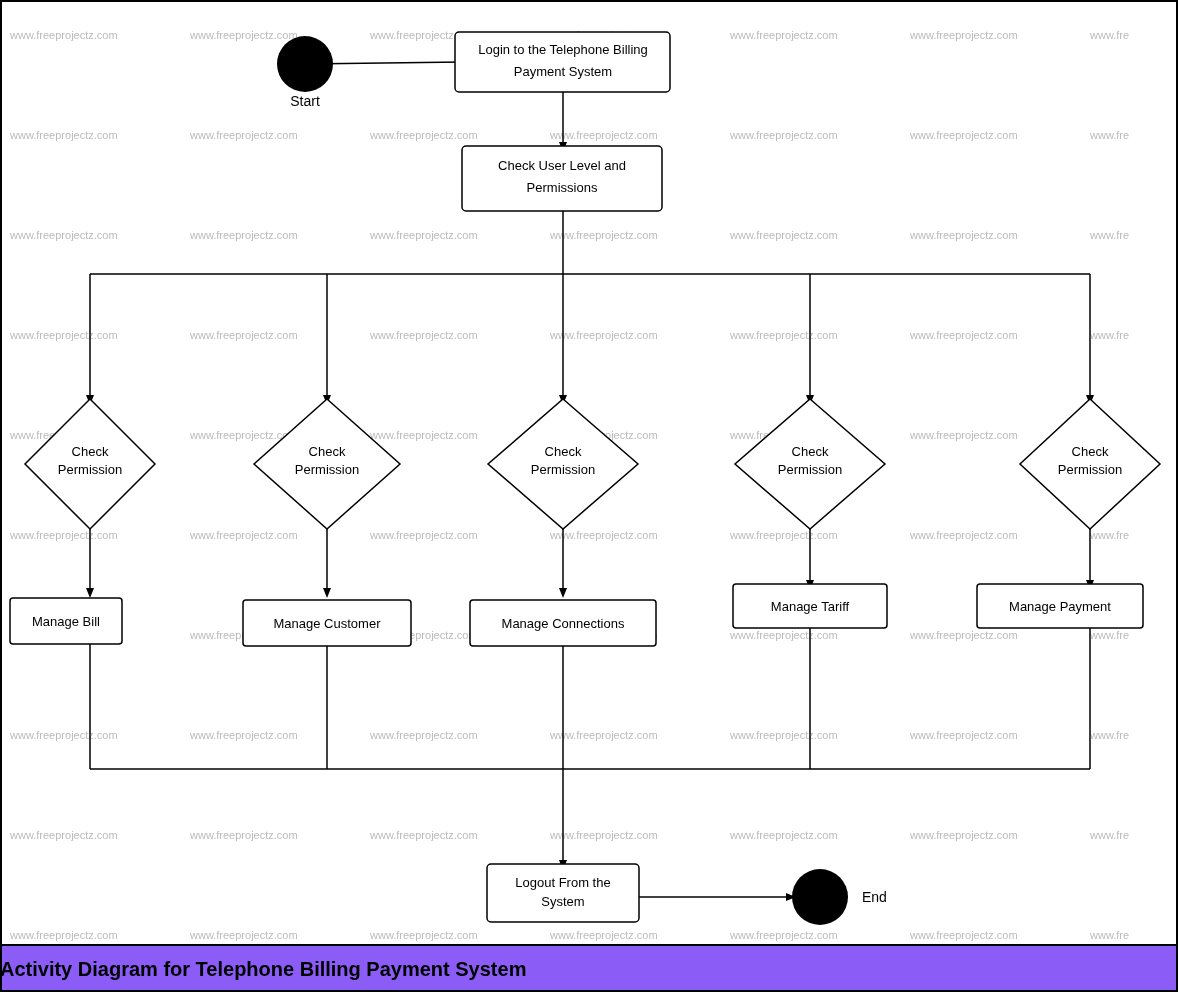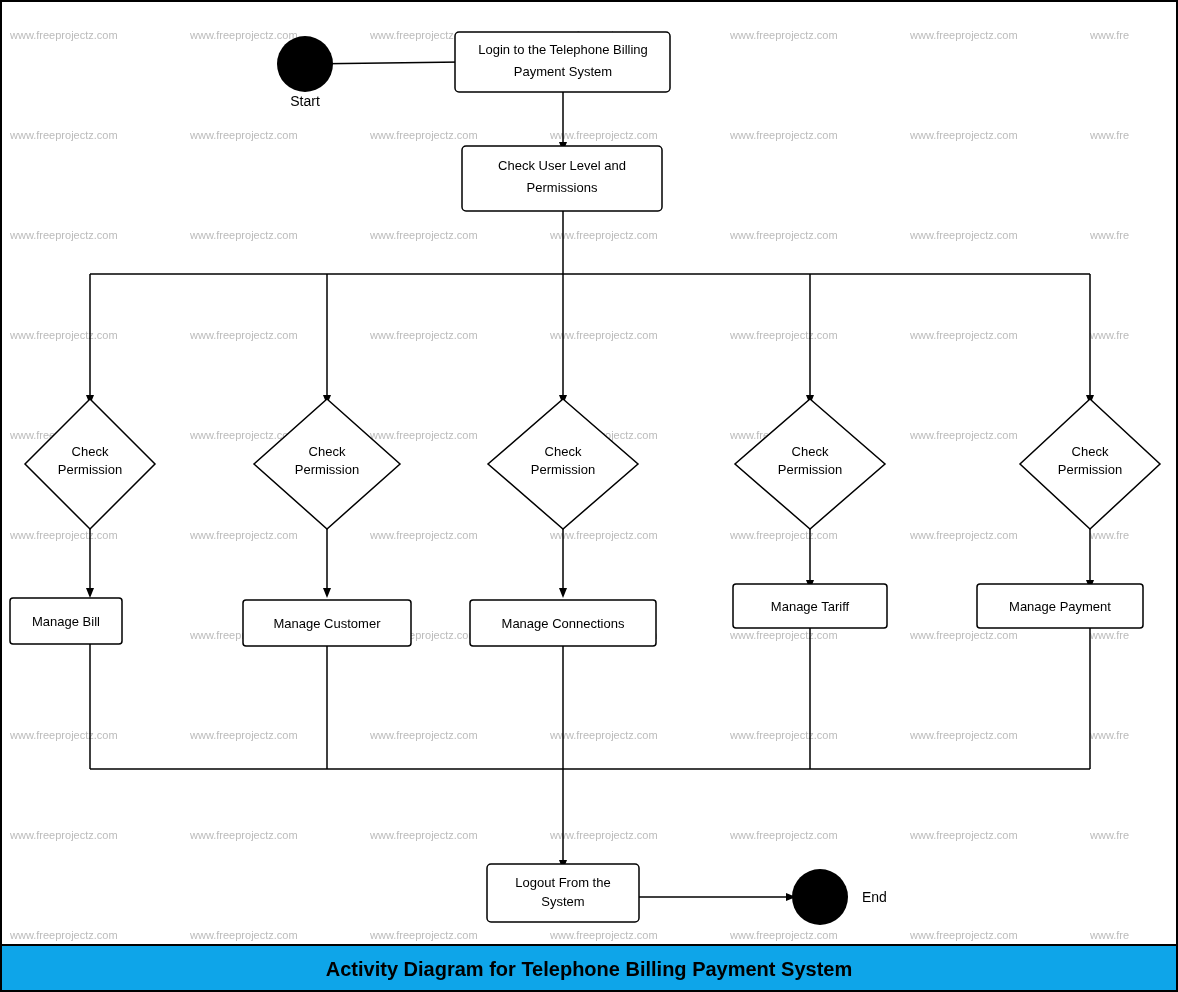--- a/index.html
+++ b/index.html
@@ -32,22 +32,22 @@
     
     .title-bar {
       position: absolute;
       bottom: 0;
       left: 0;
       right: 0;
       height: 48px;
       border-top: 2px solid #000;
       display: flex;
       align-items: center;
-      justify-content: center;
-      background: #0ea5e9;
+      justify-content: flex-start;
+      background: #8b5cf6;
       z-index: 2;
     }
     .title-bar-text {
       font-size: 20px;
       font-weight: bold;
       color: #000;
     }
 
     
     .outer-border {

